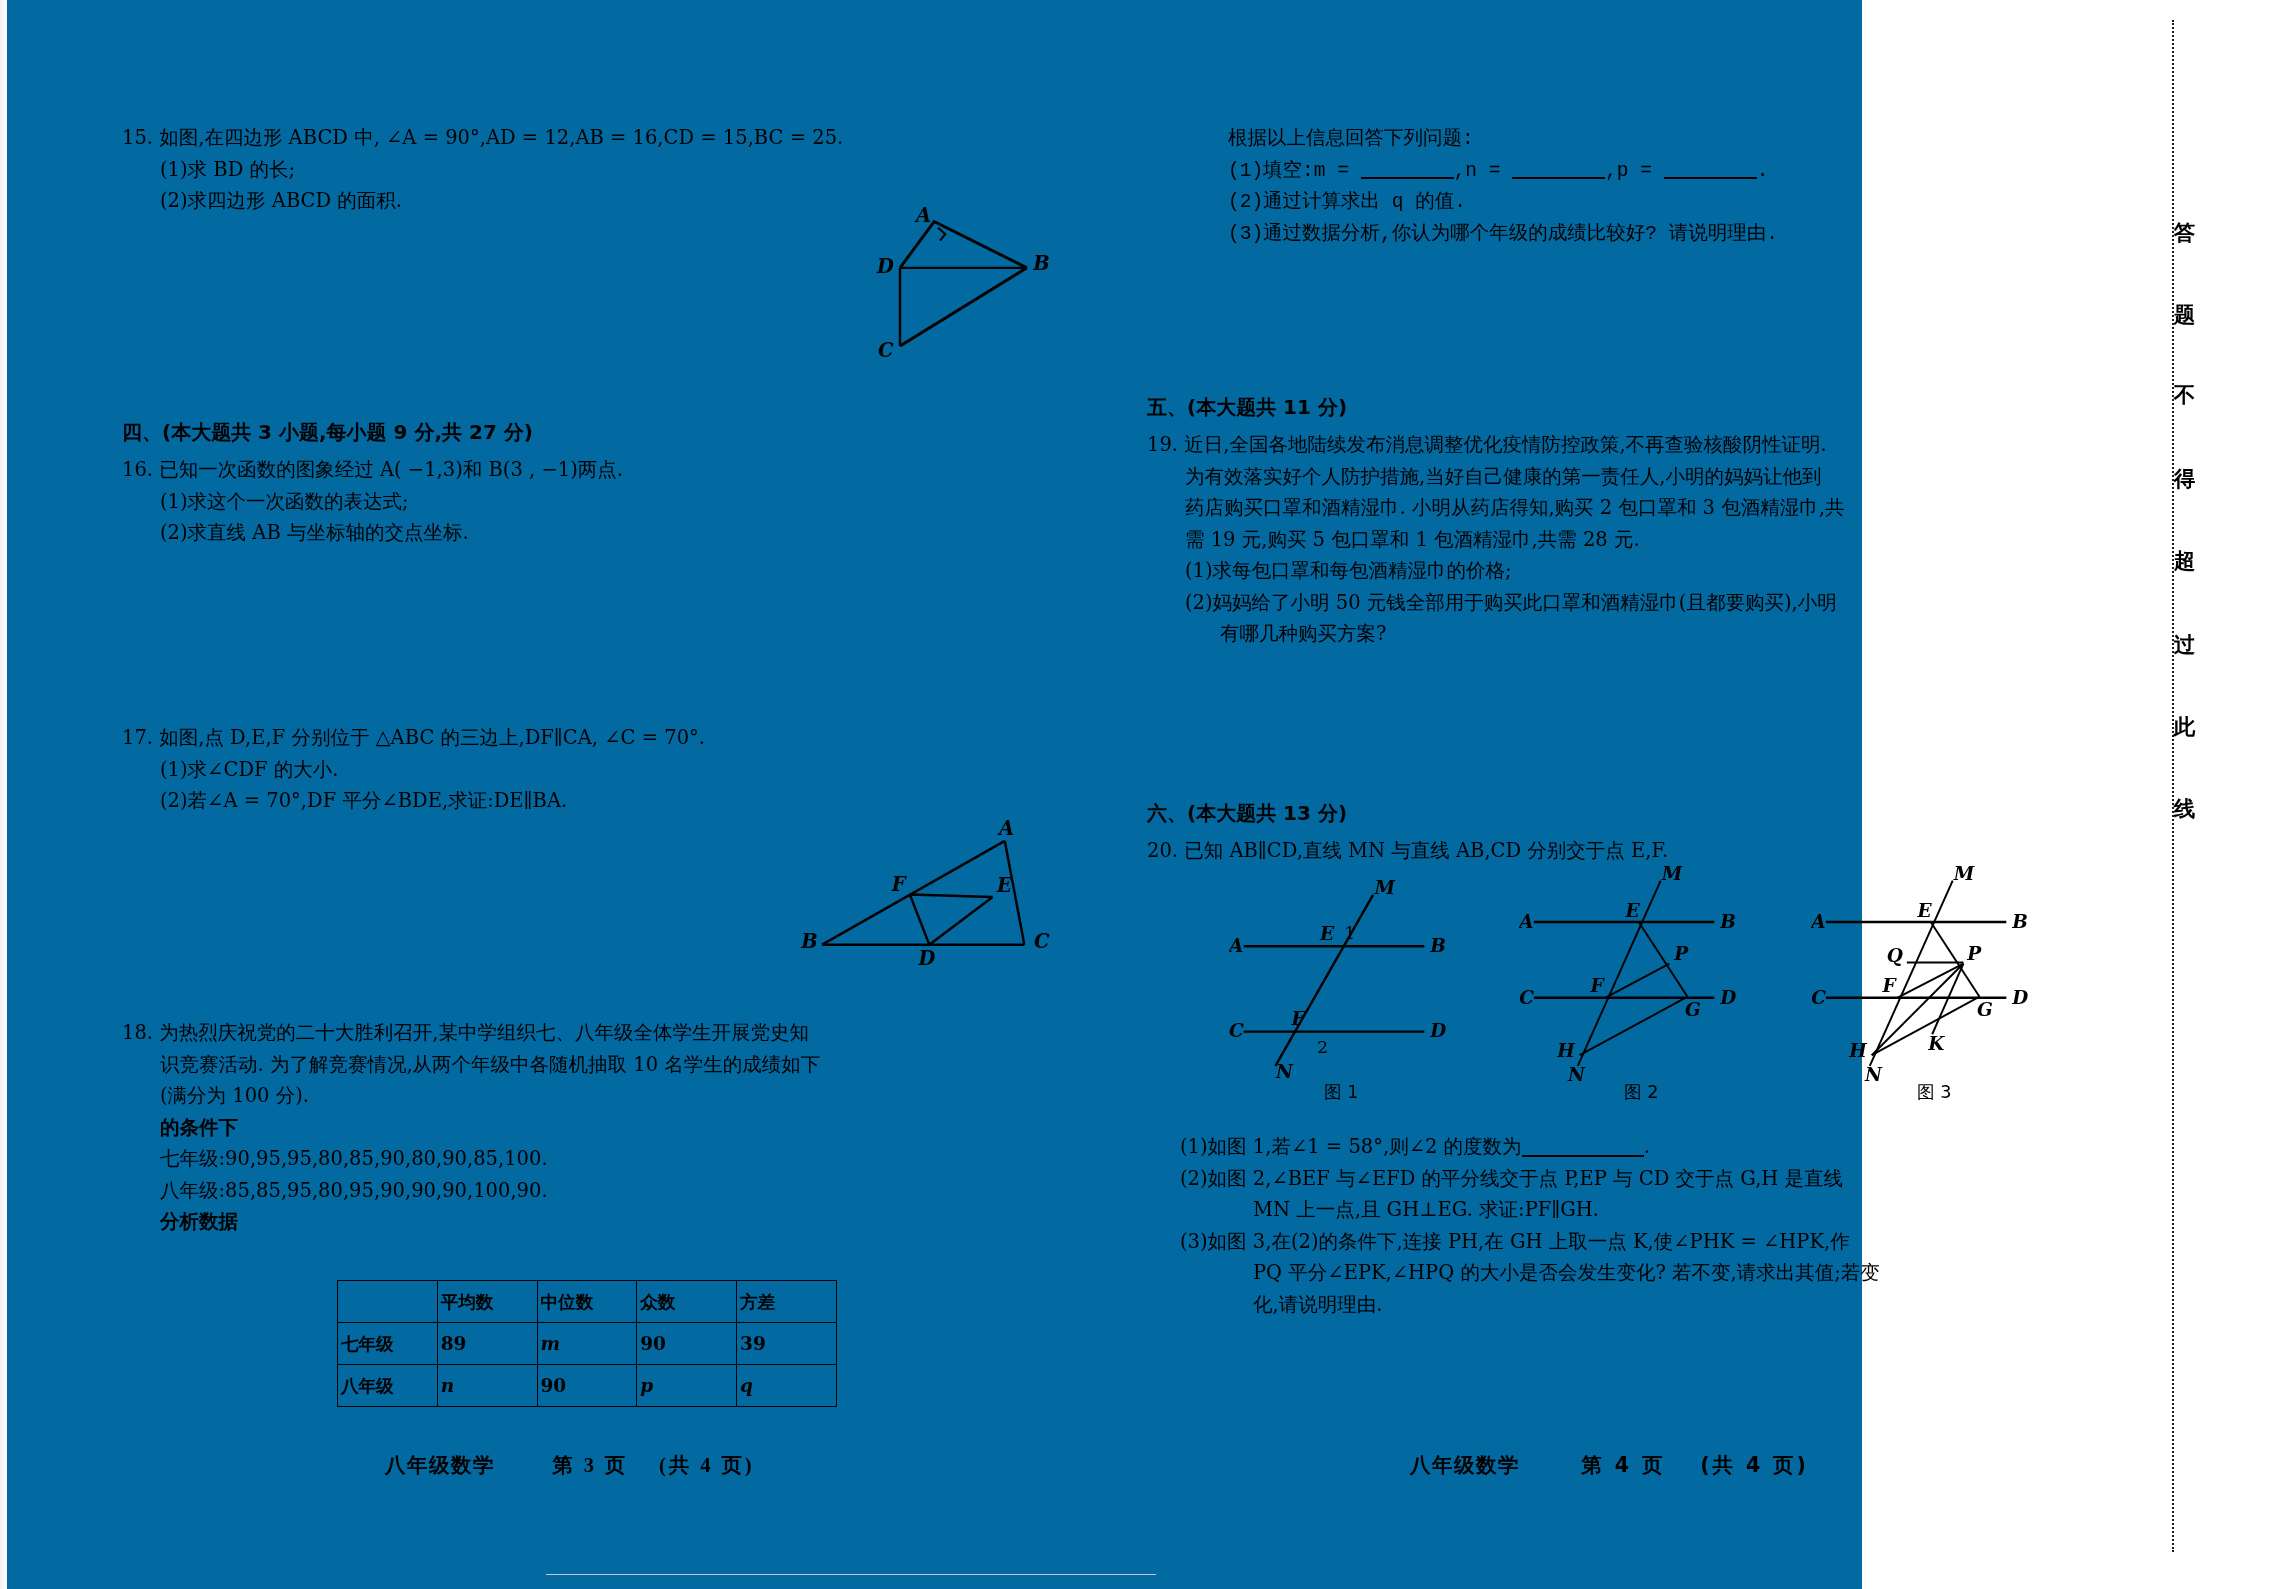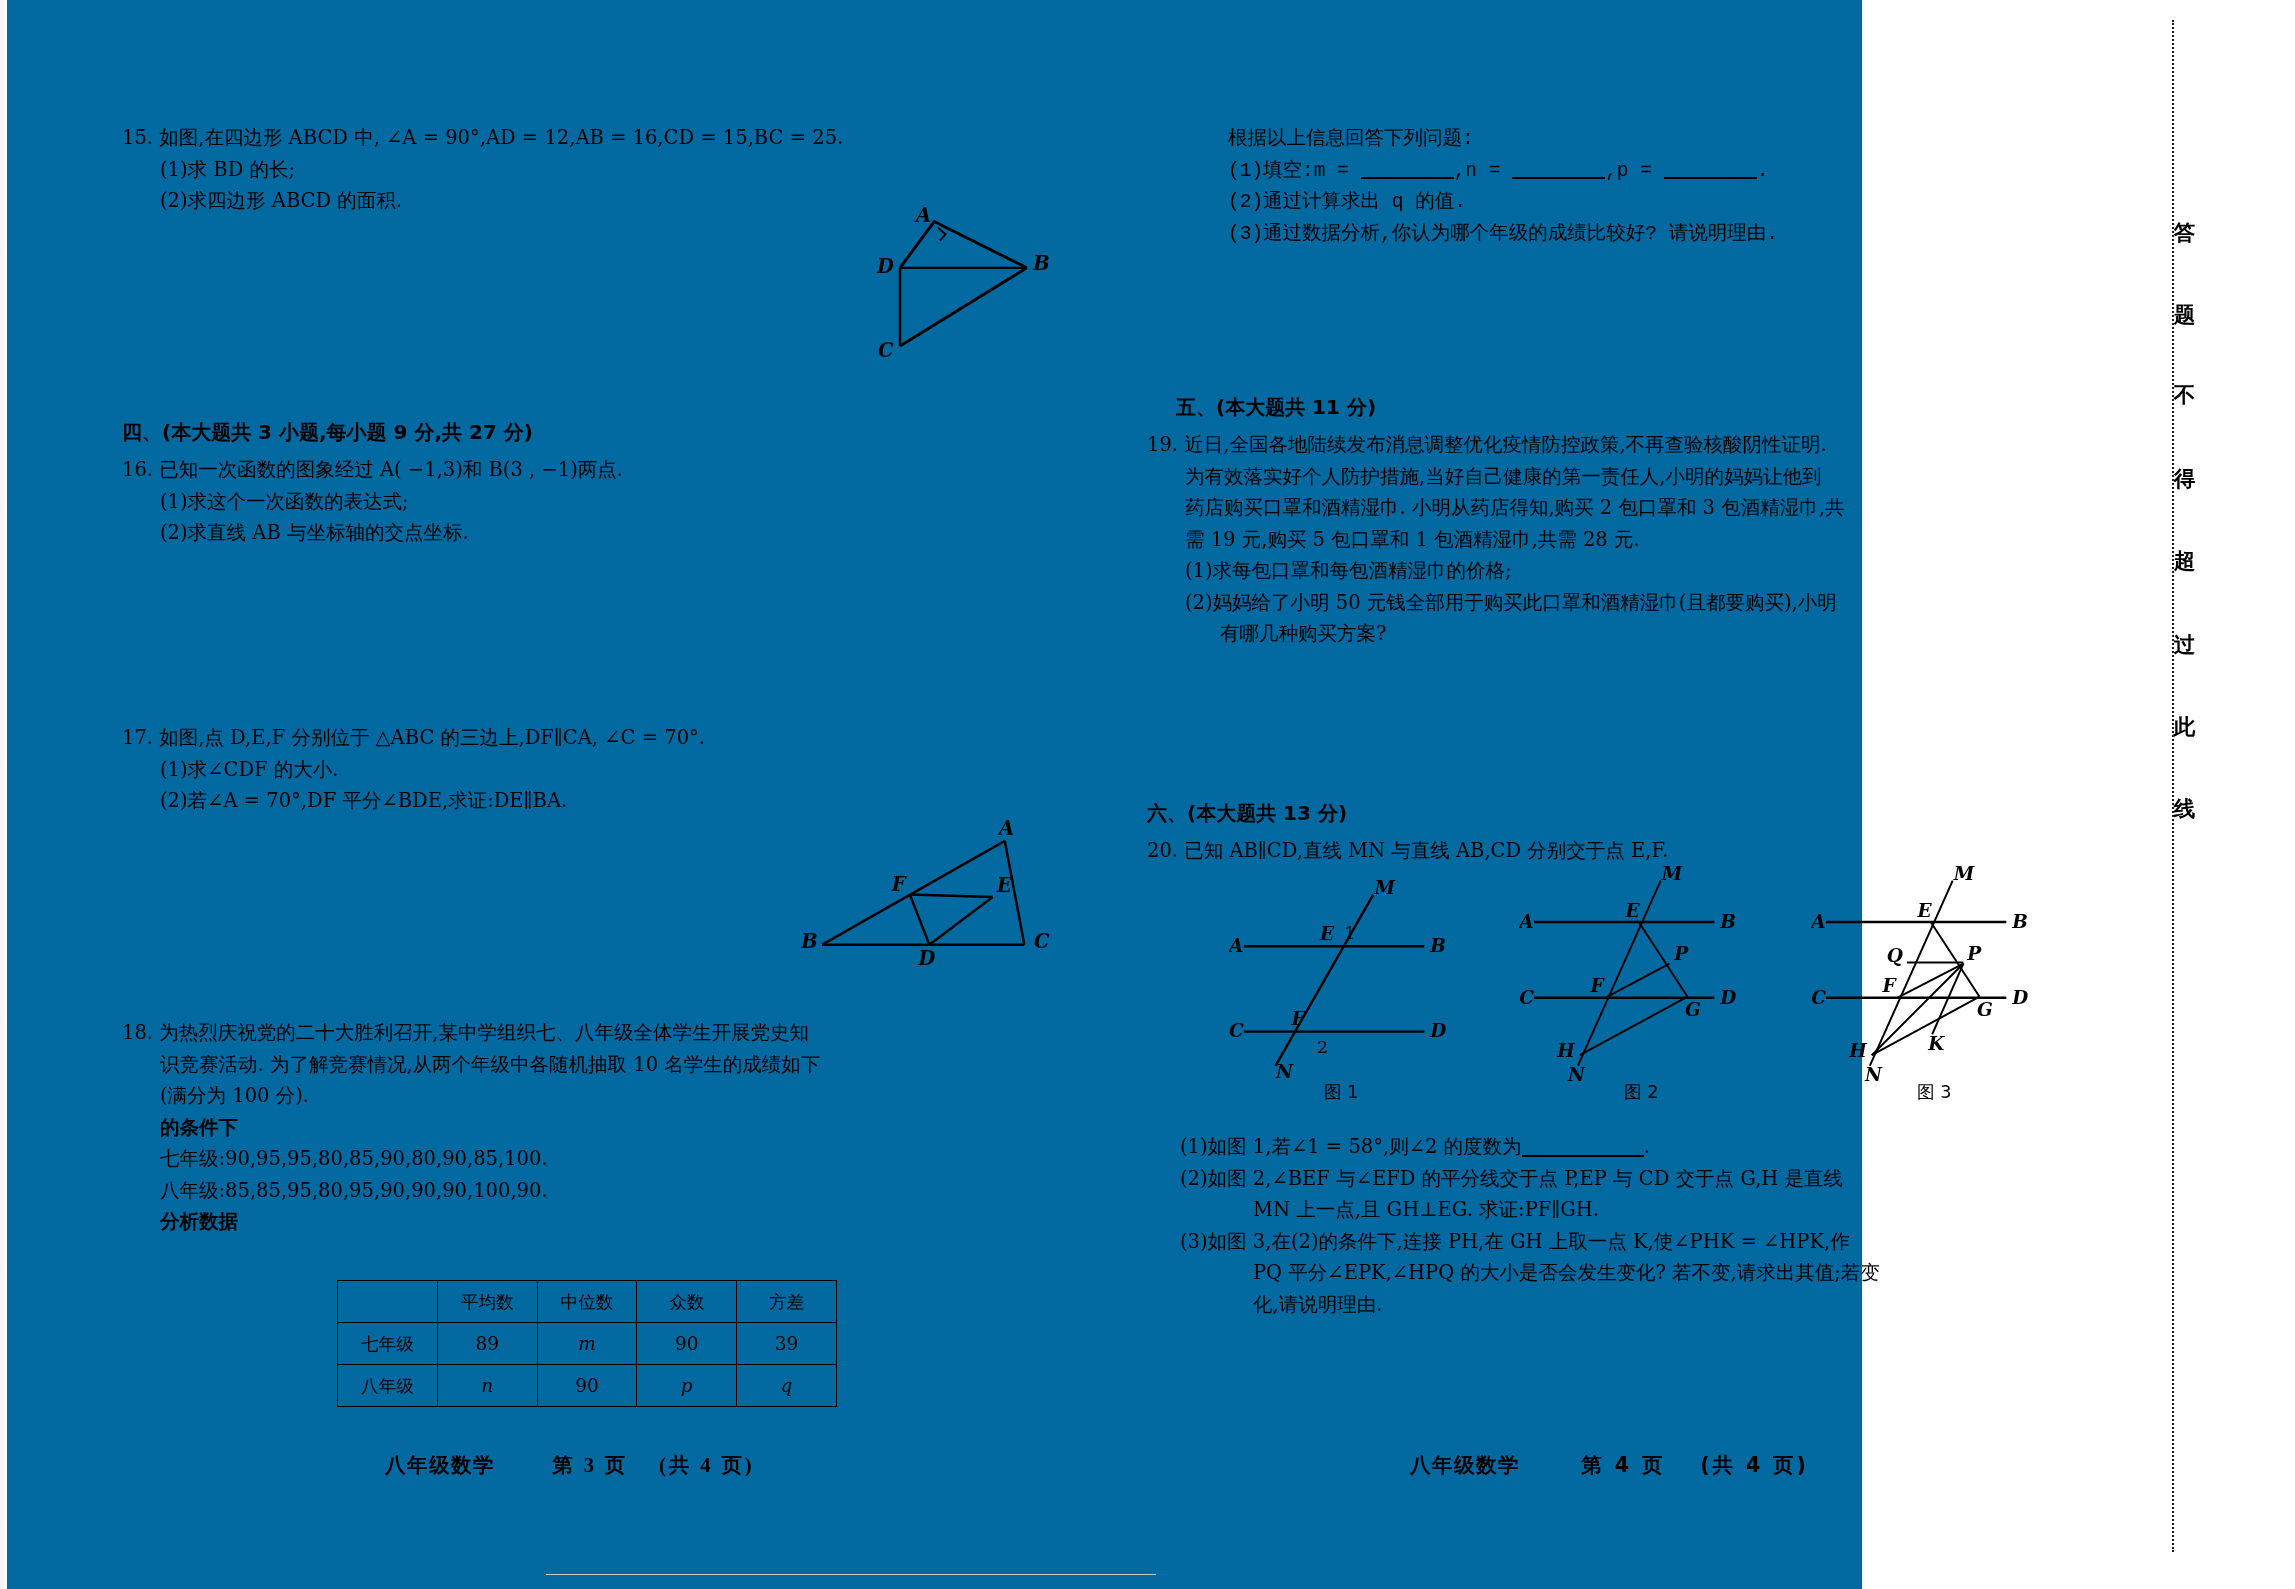--- a/index.html
+++ b/index.html
@@ -76,22 +76,22 @@
   
   .stats-table {
     position: absolute;
     border-collapse: collapse;
     font-size: 18.5px;
   }
   .stats-table td, .stats-table th {
     border: 1.5px solid #000;
     width: 93px;
     height: 41px;
-    text-align: center;
-    font-weight: normal;
+    text-align: left;
+    font-weight: bold;
     padding: 0 2.9px;
     font-family: "DejaVu Serif", "Liberation Serif", serif;
   }
   .stats-table td.rowhead, .stats-table th {
     font-family: "DejaVu Sans", "Liberation Sans", sans-serif;
     font-size: 17.6px;
   }
   .stats-table .it { font-style: italic; }
 
   
@@ -245,21 +245,21 @@
 
   <div class="q" style="left:1228px; top:124px; width:927px;font-family:Liberation Mono, monospace;">
     <span class="qnum-line">根据以上信息回答下列问题:</span>
     <span class="qnum-line">
       <span>(1)填空:m = </span><span class="blank blank-md"></span><span>,n = </span><span class="blank blank-md"></span><span>,p = </span><span class="blank blank-md"></span><span>.</span>
     </span>
     <span class="qnum-line">(2)通过计算求出 q 的值.</span>
     <span class="qnum-line">(3)通过数据分析,你认为哪个年级的成绩比较好? 请说明理由.</span>
   </div>
 
-  <div class="section-head" style="left:1176px; top:394px;">五、(本大题共 11 分)</div>
+  <div class="section-head" style="left:1147px; top:394px;">五、(本大题共 11 分)</div>
 
   <div class="q" style="left:1147px; top:429px; width:951px;">
     <span class="qnum-line">19. 近日,全国各地陆续发布消息调整优化疫情防控政策,不再查验核酸阴性证明.</span>
     <span class="qnum-line indent1">为有效落实好个人防护措施,当好自己健康的第一责任人,小明的妈妈让他到</span>
     <span class="qnum-line indent1">药店购买口罩和酒精湿巾. 小明从药店得知,购买 2 包口罩和 3 包酒精湿巾,共</span>
     <span class="qnum-line indent1">需 19 元,购买 5 包口罩和 1 包酒精湿巾,共需 28 元.</span>
     <span class="qnum-line indent1">(1)求每包口罩和每包酒精湿巾的价格;</span>
     <span class="qnum-line indent1">(2)妈妈给了小明 50 元钱全部用于购买此口罩和酒精湿巾(且都要购买),小明</span>
     <span class="qnum-line indent2">有哪几种购买方案?</span>
   </div>

